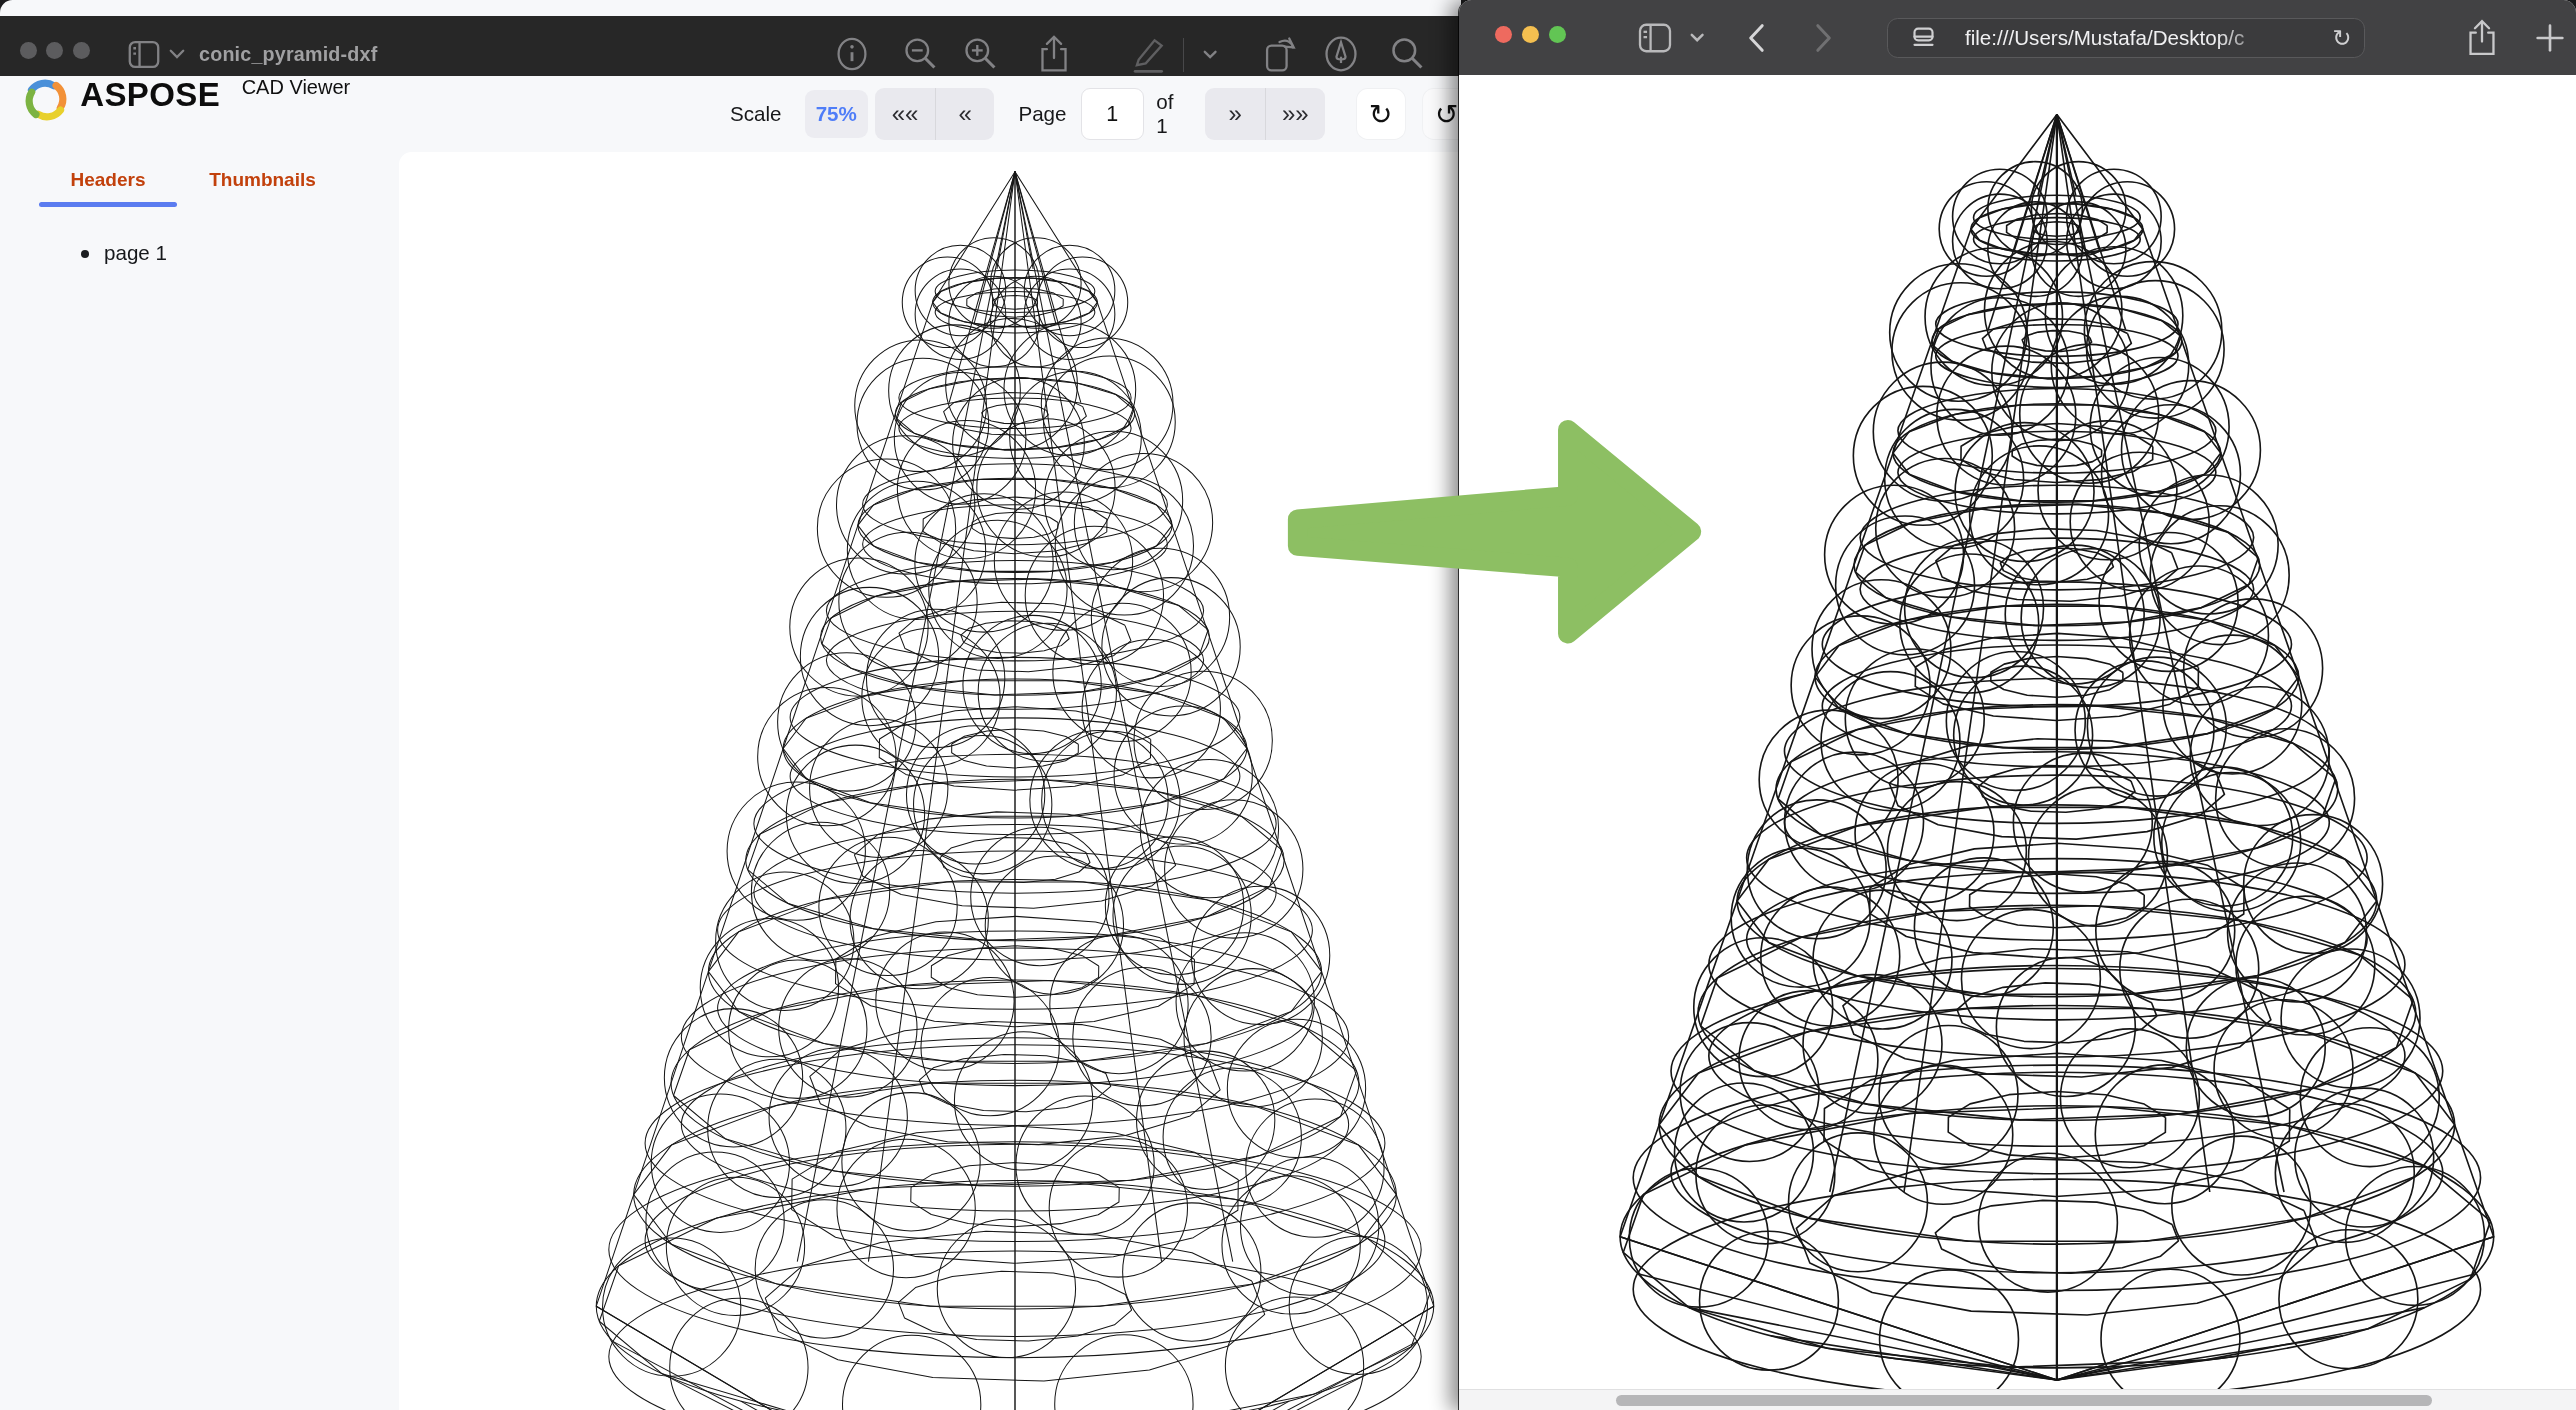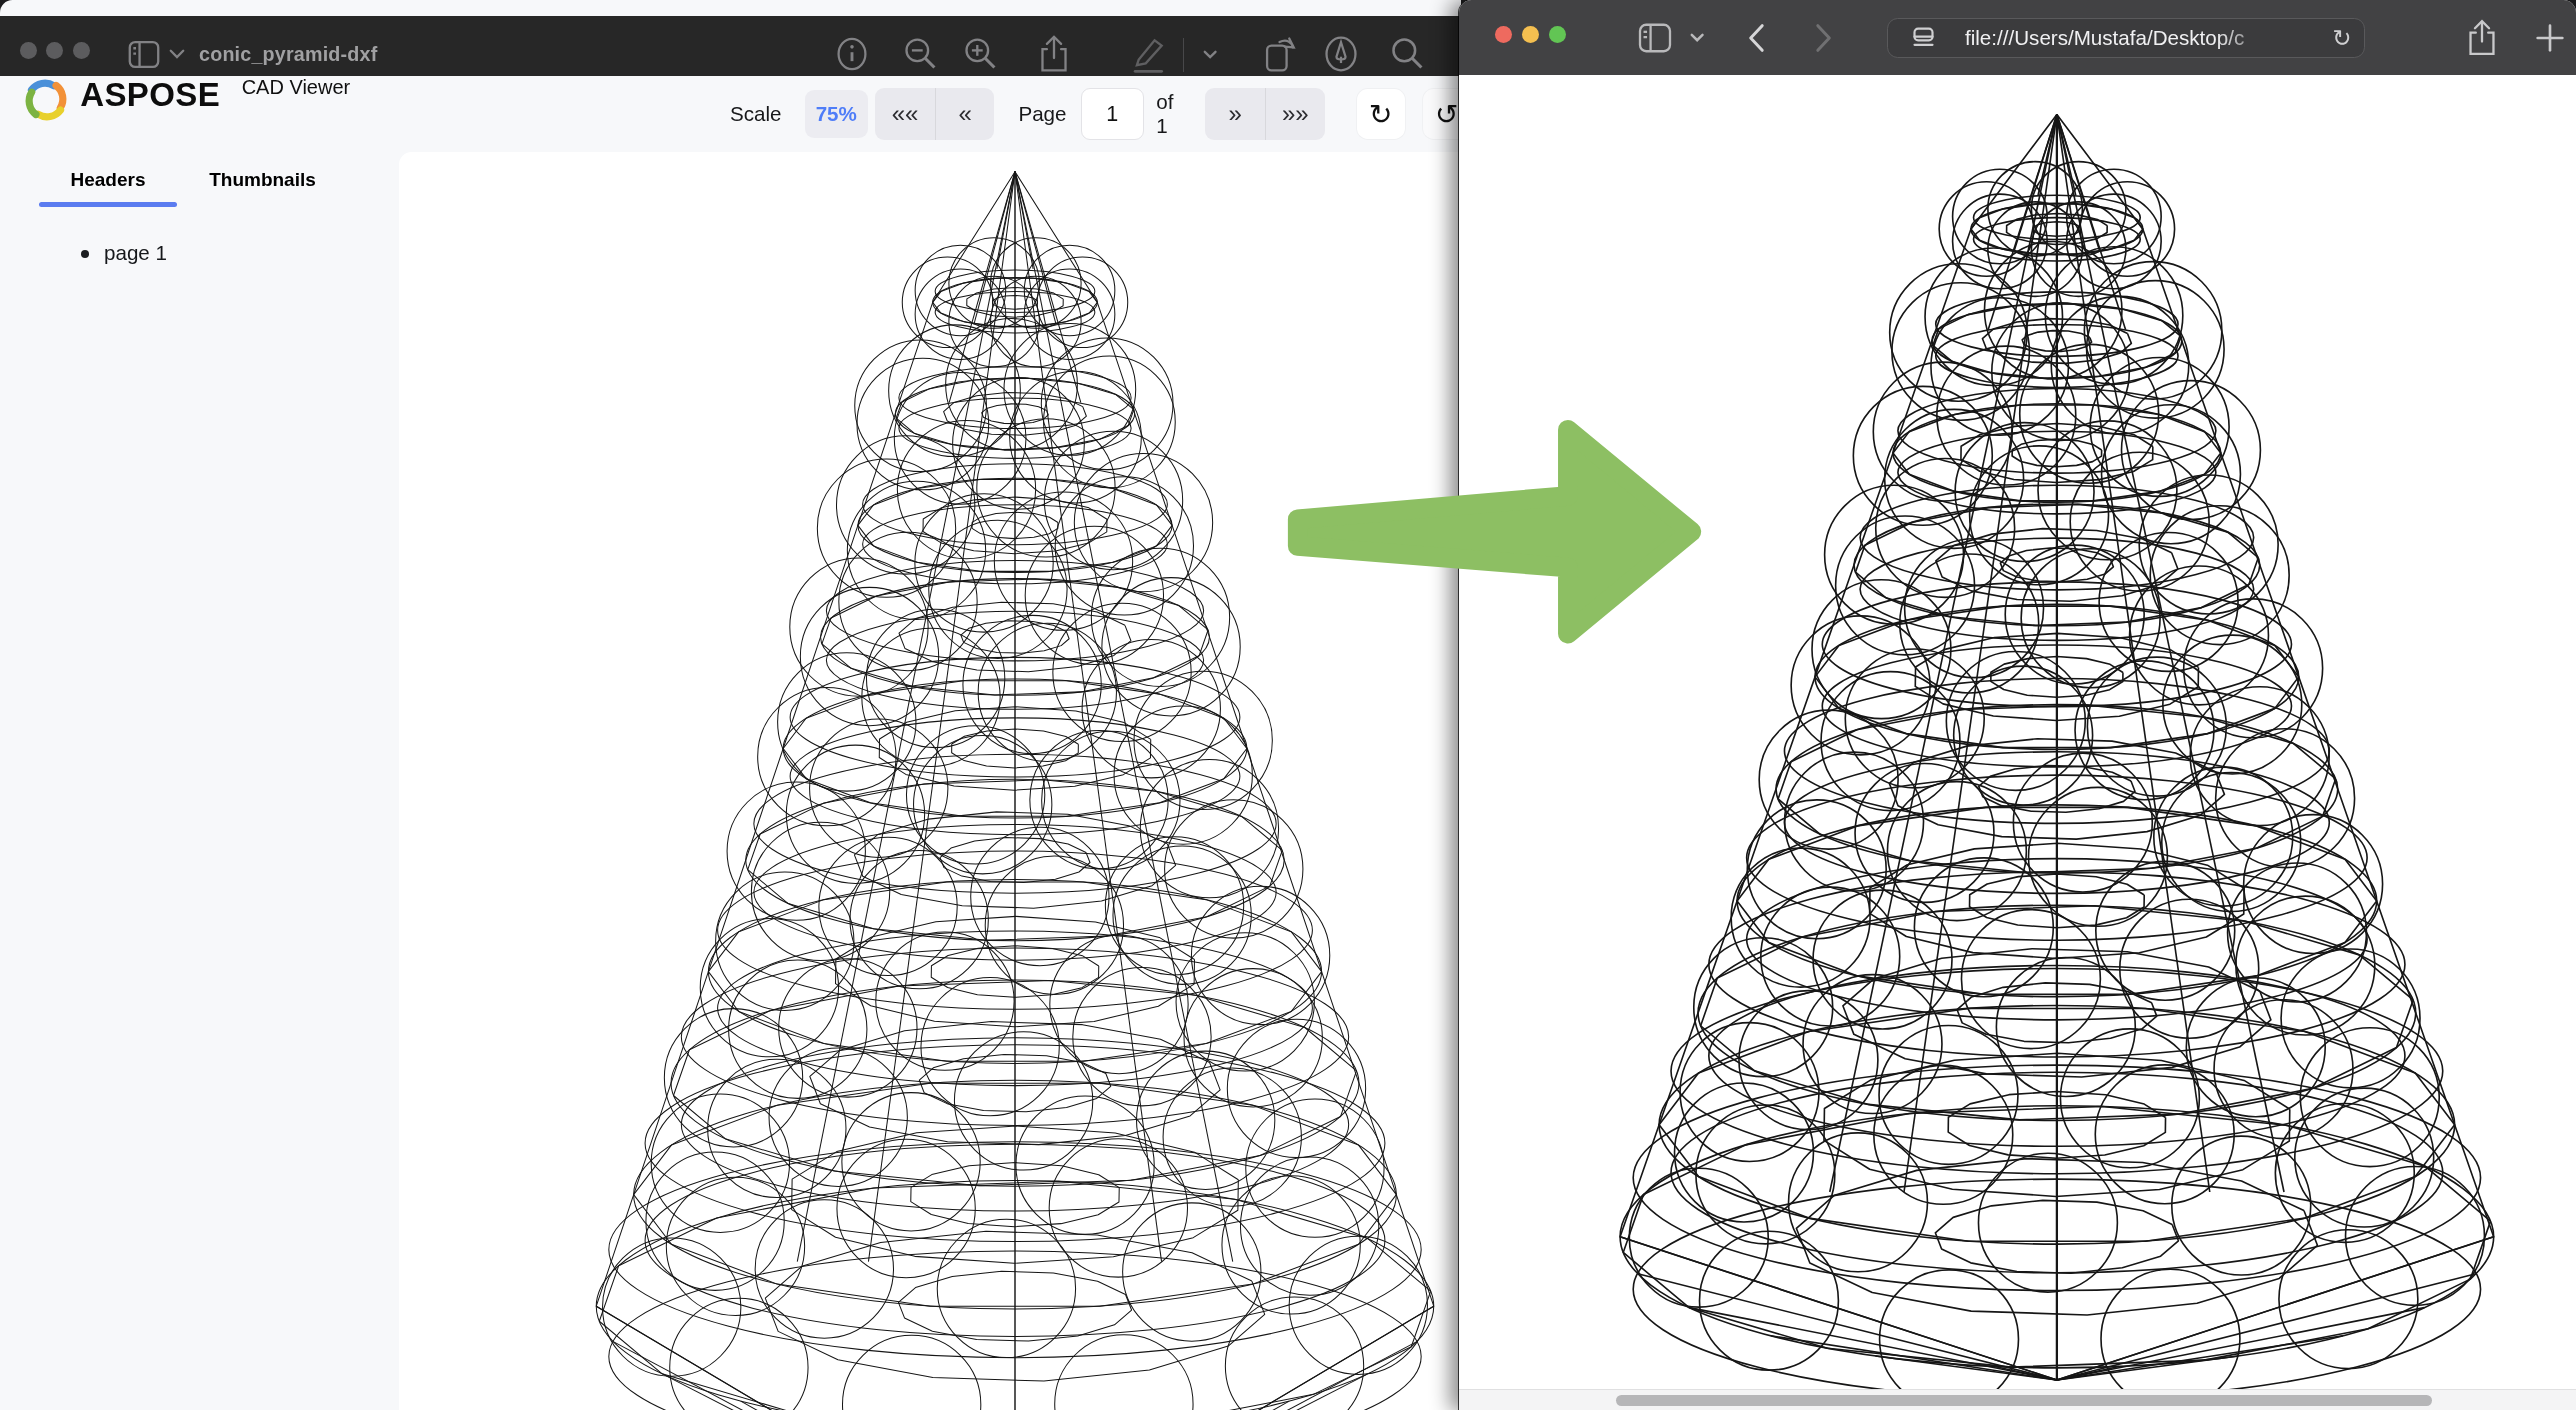--- a/index.html
+++ b/index.html
@@ -41,21 +41,21 @@
   .lbl-of { margin-left:12.5px; }
   .g2 { margin-left:16px; }
   .round-btn { width:50px; height:50px; border-radius:10.7px; background:#fff; display:flex; align-items:center;
           justify-content:center; font-size:28px; color:#111; box-shadow:0 0 0 0.9px rgba(0,0,0,.03); }
   .rb-cw { margin-left:32px; }
   .rb-ccw { margin-left:18px; background:#fafafb; }
 
   .lw-sidebar { position:absolute; left:0; top:152px; width:399px; height:1258px; background:#f7f8fa; }
   .tabs { position:absolute; left:0; top:7.2px; width:100%; height:55px; }
   .tab { position:absolute; top:0; height:41px; display:flex; align-items:center; justify-content:center;
-         font-size:19px; font-weight:700; color:#000000; }
+         font-size:19px; font-weight:700; color:#c2410c; }
   .tab-headers { left:39px; width:138px; }
   .tab-thumbs  { left:200px; width:125px; }
   .tab-underline { position:absolute; left:39px; top:43px; width:138px; height:4.5px; border-radius:2.7px; background:#5b7cf0; }
   .page-list { position:absolute; left:70px; top:86px; list-style:none; }
   .page-list li { position:relative; padding-left:34px; font-size:20.6px; color:#16181b; line-height:30px; }
   .page-list li::before { content:""; position:absolute; left:10.7px; top:11.6px; width:8px; height:8px;
          border-radius:50%; background:#1b1d20; }
 
   .lw-canvas { position:absolute; left:399px; top:152px; width:1062px; height:1258px; background:#fff;
          border-radius:12.5px 0 0 0; overflow:hidden; }

